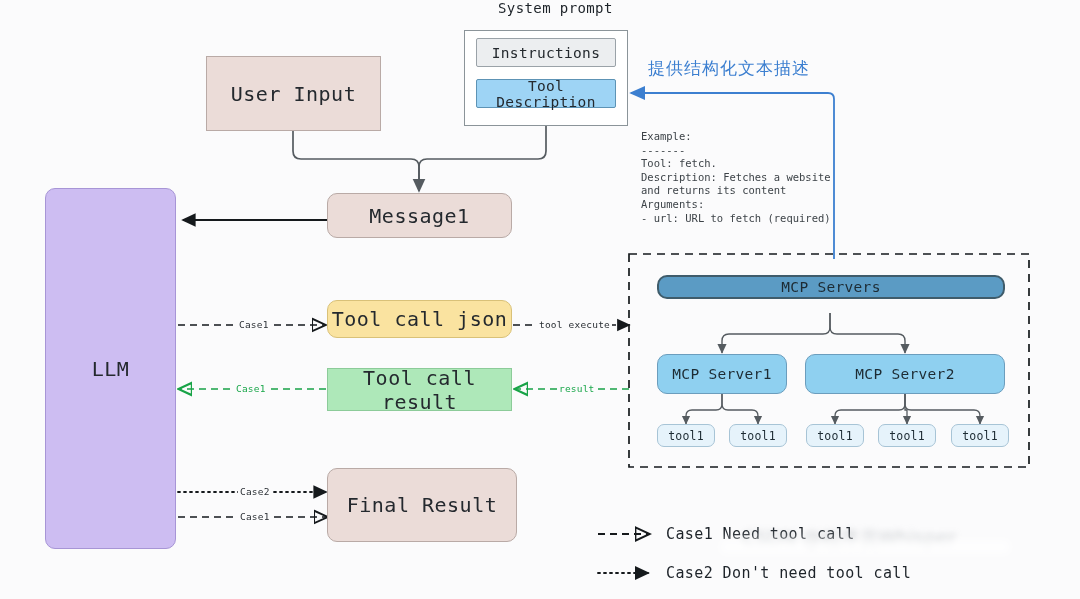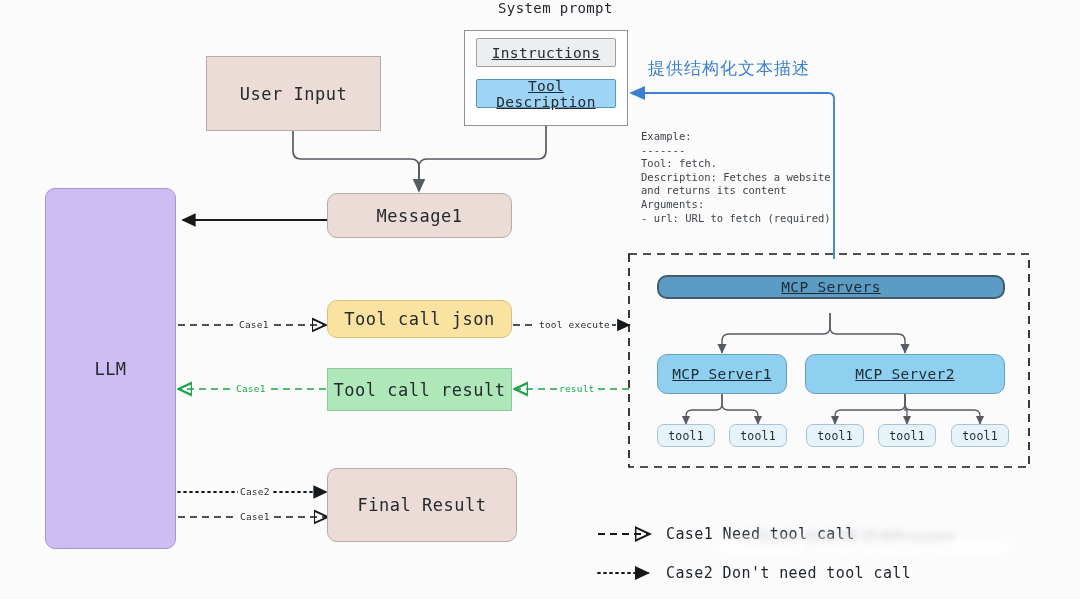--- a/index.html
+++ b/index.html
@@ -23,22 +23,22 @@
   .darkblue{background:#5b9bc4;border:2px solid #3f5c6b;border-radius:10px;color:#1d2b33;}
   .lightblue{background:#8fd0f0;border:1px solid #6b9dbd;border-radius:10px;color:#1d2b33;}
   .tinyblue{background:#e6f3fb;border:1px solid #a7c4d6;border-radius:7px;color:#1d2b33;}
   .greybox{background:#eceef0;border:1px solid #9aa2a8;border-radius:2px;}
   .bluebox{background:#9ed4f5;border:1px solid #5d93b5;border-radius:2px;}
   .whitebox{background:#ffffff;border:1px solid #8b9499;}
 
   .radius-lg{border-radius:10px;}
 
   
-  .lbl-lg{font-size:17px;letter-spacing:.5px;}
-  .lbl-md{font-size:14.5px;letter-spacing:.3px;text-decoration:underline;}
+  .lbl-lg{font-size:20px;letter-spacing:.5px;}
+  .lbl-md{font-size:14.5px;letter-spacing:.3px;}
   .lbl-sm{font-size:11.5px;letter-spacing:.2px;}
   .caption{position:absolute;font-size:14px;color:#1d2329;letter-spacing:.4px;}
   .cn-note{position:absolute;font-family:"DejaVu Sans","Liberation Sans",sans-serif;
            font-size:17px;font-weight:400;color:#3c7fd0;letter-spacing:1px;}
   .example{position:absolute;font-size:10.5px;line-height:13.6px;color:#3d4348;white-space:pre;}
 
   .edge-label{position:absolute;font-size:9.5px;color:#2b3035;background:#fbfbfc;
               padding:0 2px;letter-spacing:.2px;white-space:nowrap;}
   .edge-label.green-t{color:#1aa74a;}
 

